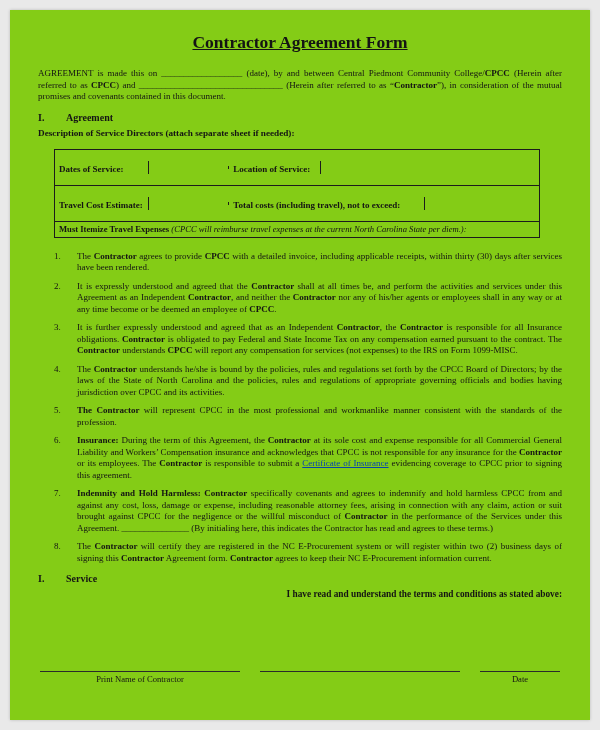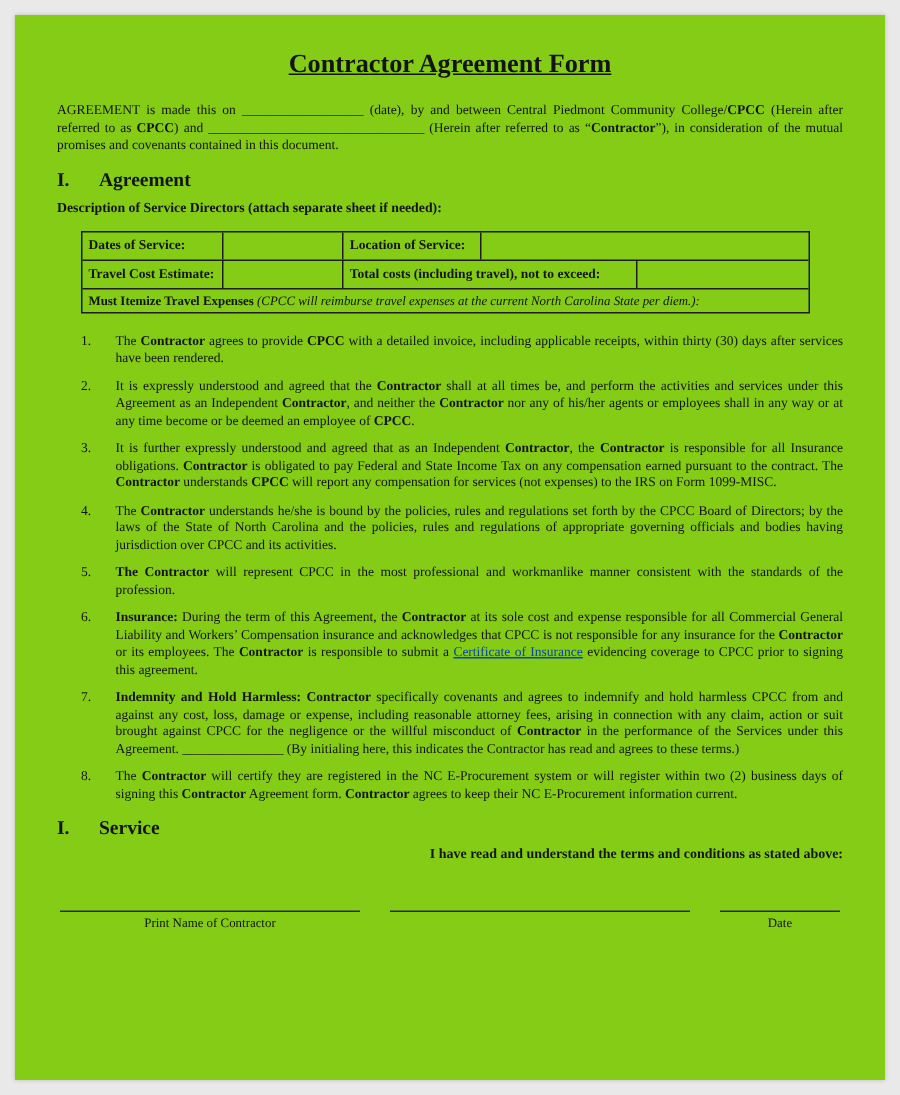--- a/index.html
+++ b/index.html
@@ -4,39 +4,39 @@
 <style>
   * { margin:0; padding:0; box-sizing:border-box; }
   html,body { width:600px; height:730px; overflow:hidden; }
   body { background:#e9e9e9; font-family:"Liberation Serif", serif; color:#141414; }
   .page { width:580px; height:710px; margin:10px; background:#84cc16; padding:22px 28px 16px; overflow:hidden; box-shadow:0 0 3px rgba(0,0,0,.2); }
   .title { font-size:17.5px; font-weight:bold; text-align:center; text-decoration:underline; margin-bottom:15px; }
   .intro { font-size:9px; line-height:11.5px; text-align:justify; margin-bottom:4px; }
   .b { font-weight:bold; }
   .i { font-style:italic; }
   .link { color:#0645ad; text-decoration:underline; cursor:pointer; }
-  .heading { font-size:13px; font-weight:bold; margin:9px 0 5px; }
+  .heading { font-size:10px; font-weight:bold; margin:9px 0 5px; }
   .hnum { display:inline-block; width:28px; }
   .desc-label { font-weight:bold; font-size:9.2px; margin-bottom:11px; }
   .stable { width:486px; margin-left:16px; border:1px solid #1c1c1c; margin-bottom:13px; }
-  .trow { display:flex; border-bottom:1px solid #1c1c1c; height:19px; }
+  .trow { display:flex; border-bottom:1px solid #1c1c1c; height:36px;align-items:center; }
   .cell { padding:3px 4px 0; font-size:9px; border-right:1px solid #1c1c1c; overflow:hidden; white-space:nowrap; }
   .cell.last { border-right:none; }
   .lbl { font-weight:bold; }
   .w-l1 { width:19.5%; } .w-v1 { width:16.5%; }
   .w-l2 { width:19%; }   .w-v2 { width:45%; }
   .w-l2b { width:40.5%; } .w-v2b { width:23.5%; }
   .tfoot { padding:2px 4px 1px; font-size:8.6px; height:15px; white-space:nowrap; overflow:hidden; }
   .terms { margin-left:16px; }
   .term { display:flex; font-size:9px; line-height:11.5px; margin-bottom:7px; }
   .tnum { width:13px; margin-right:10px; flex:none; }
   .ttext { flex:1; text-align:justify; }
   .statement { font-weight:bold; font-size:9.3px; margin:4px 0 32px;text-align:right; }
   .sigrow { display:flex; justify-content:space-between; padding:0 2px; }
-  .sigfield { text-align:center; font-size:8.6px; }
+  .sigfield { text-align:center; font-size:8.6px;margin-top:40px; }
   .sf1, .sf2 { width:200px; }
   .sf3 { width:80px; }
   .sigline { border-top:1px solid #2a2a2a; height:3px; }
 </style>
 </head>
 <body>
 
 <div class="page">
 
   <h1 class="title">Contractor Agreement Form</h1>

